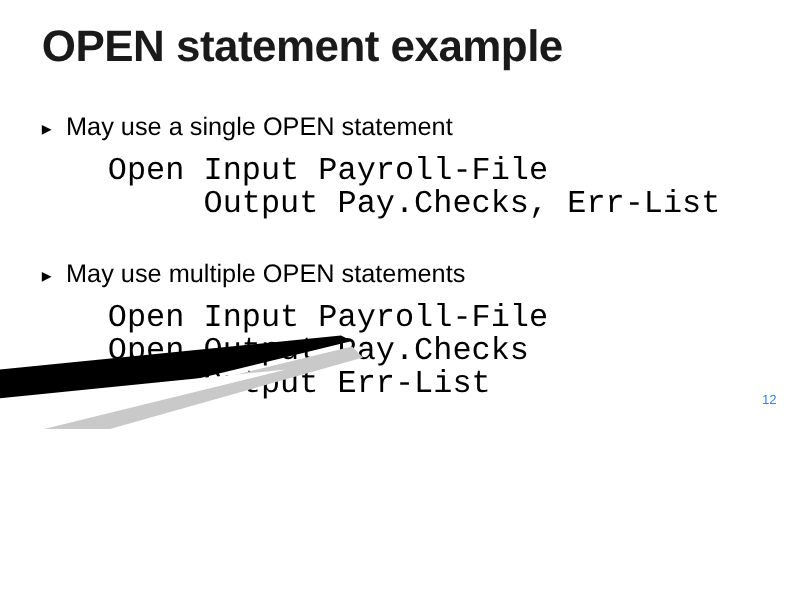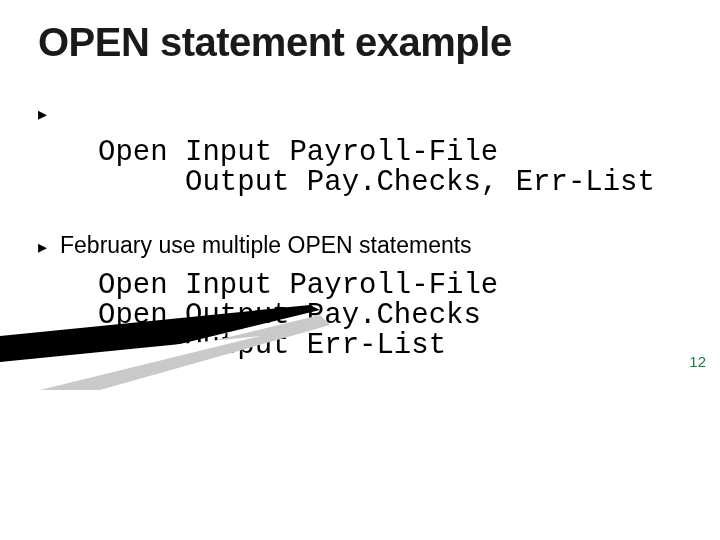--- a/index.html
+++ b/index.html
@@ -60,22 +60,22 @@
     white-space: pre;
     color: #000;
     margin-left: 60px;
     margin-top: 8px;
     margin-bottom: 32px;
   }
   .pagenum {
     position: absolute;
     right: 14px;
     bottom: 10px;
-    font-size: 15px;
-    color: #15803d;
+    font-size: 12px;
+    color: #3b82f6;
     font-family: "Trebuchet MS", sans-serif;
   }
   
   .deco {
     position: absolute;
     left: -40px;
     bottom: -10px;
     width: 380px;
     height: 120px;
     pointer-events: none;
@@ -85,27 +85,28 @@
 <body>
 
 <div class="slide">
 
   <div class="title">OPEN statement example</div>
 
   <div class="body">
 
     <div class="bullet-row">
       <div class="bullet-mark">▸</div>
+      <div class="bullet-text">May use a single OPEN statement</div>
     </div>
     <div class="code">Open Input Payroll-File
      Output Pay.Checks, Err-List</div>
 
     <div class="bullet-row">
       <div class="bullet-mark">▸</div>
-      <div class="bullet-text">February use multiple OPEN statements</div>
+      <div class="bullet-text">May use multiple OPEN statements</div>
     </div>
     <div class="code">Open Input Payroll-File
 Open Output Pay.Checks
 Open Output Err-List</div>
 
   </div>
 
   <svg class="deco" viewBox="0 0 380 120">
     <polygon points="0,120 0,70 350,35 360,40 40,118" fill="#000000"></polygon>
     <polygon points="50,120 360,45 370,55 140,120" fill="#c9c9c9"></polygon>

